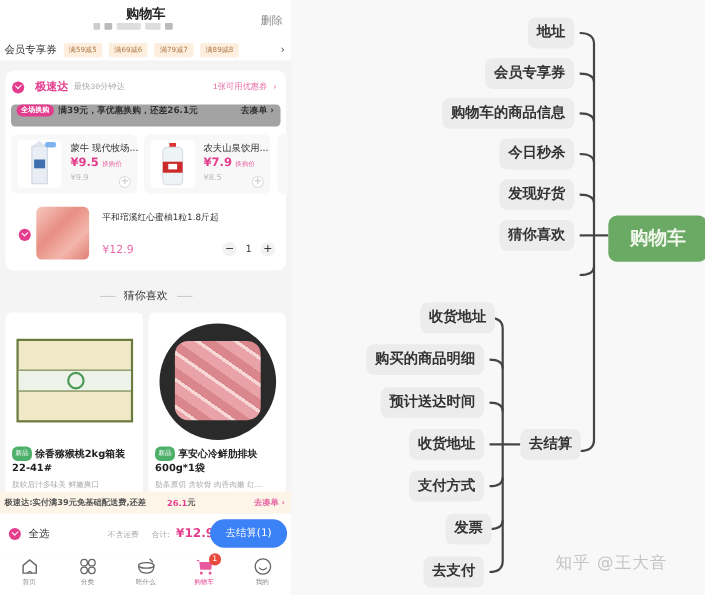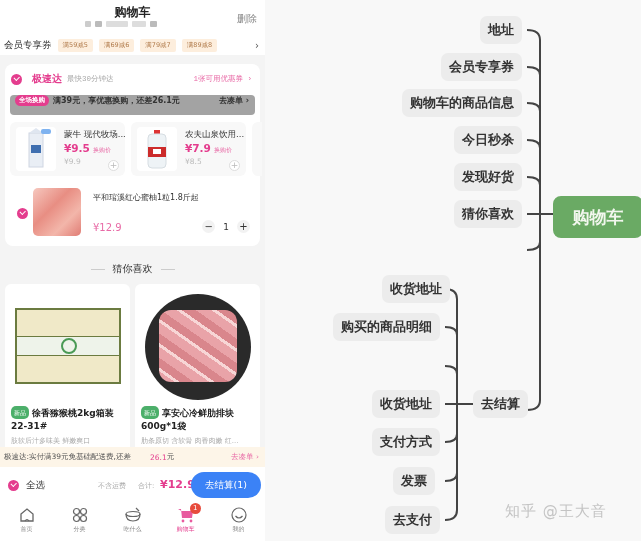--- a/index.html
+++ b/index.html
@@ -55,21 +55,21 @@
   .g1 { left: 5px; } .g2 { left: 135px; }
   .gimg1 { position: absolute; left: 10px; top: 24px; width: 106px; height: 76px; background: #f0e9c8; border: 2px solid #6b7b40; }
   .gimg1 .band { position: absolute; left: 0; top: 26px; width: 102px; height: 20px; background: #eef3ea; border-top: 1px solid #6b7b40; border-bottom: 1px solid #6b7b40; }
   .gimg1 .seal { position: absolute; left: 44px; top: 28px; width: 16px; height: 16px; border-radius: 50%; border: 2px solid #4a9a55; }
   .gimg2 { position: absolute; left: 10px; top: 10px; width: 106px; height: 106px; border-radius: 50%; background: #2a2a2a; }
   .gimg2 .meat { position: absolute; left: 14px; top: 16px; width: 78px; height: 72px; border-radius: 12px; background: repeating-linear-gradient(35deg,#e9a3a8 0 9px,#f7d6d6 9px 12px,#d9868c 12px 20px); }
   .gname { position: absolute; left: 6px; top: 122px; width: 116px; font-size: 9px; font-weight: bold; color: #222; line-height: 13px; }
   .gbadge { display: inline-block; font-size: 6px; font-weight: normal; color: #fff; background: #4caf6a; border-radius: 5px; padding: 0 3px; margin-right: 3px; vertical-align: 1px; }
   .gsub { position: absolute; left: 6px; top: 152px; font-size: 7px; color: #aaa; white-space: nowrap; overflow: hidden; width: 118px; }
 
-  .notice { position: absolute; left: 0; top: 447px; width: 265px; height: 20px; background: #fdf5e8; font-size: 7.5px; color: #555; display: flex; align-items: center; padding-left: 4px; }
+  .notice { position: absolute; left: 0; top: 447px; width: 265px; height: 20px; background: #fdf5e8; font-size: 7.5px; color: #555; display: flex; align-items: center; padding-left: 4px; font-weight: bold; }
   .notice .hl { color: #e43d8e; padding-left: 19px; }
   .notice-go { position: absolute; right: 6px; color: #e86aa6; }
 
   .checkout { position: absolute; left: 0; top: 467px; width: 265px; height: 36px; background: #fff; }
   .checkout .chk { position: absolute; left: 8px; top: 13px; }
   .sel-all { position: absolute; left: 26px; top: 12px; font-size: 9.5px; color: #333; }
   .no-ship { position: absolute; left: 98px; top: 14px; font-size: 7px; color: #aaa; }
   .total-lbl { position: absolute; left: 138px; top: 14px; font-size: 7px; color: #aaa; }
   .total-val { position: absolute; left: 160px; top: 11px; font-size: 11px; font-weight: bold; color: #e43d8e; }
   .pay-btn { position: absolute; left: 191px; top: 5px; width: 70px; height: 26px; border-radius: 13px; background: #3b82f6; color: #fff; font-size: 9.5px; text-align: center; line-height: 26px; }
@@ -172,21 +172,21 @@
       </div>
     </div>
 
     <div class="guess-title">猜你喜欢</div>
 
     <div class="gcard g1">
       <div class="gimg1">
           <div class="band"></div>
           <div class="seal"></div>
         </div>
-      <div class="gname"><span class="gbadge">新品</span><span>徐香猕猴桃2kg箱装22-31#</span></div>
+      <div class="gname"><span class="gbadge">新品</span><span>徐香猕猴桃2kg箱装22-41#</span></div>
       <div class="gsub">肢软后汁多味美 鲜嫩爽口</div>
     </div>
     <div class="gcard g2">
       <div class="gimg2">
           <div class="meat"></div>
         </div>
       <div class="gname"><span class="gbadge">新品</span><span>享安心冷鲜肋排块600g*1袋</span></div>
       <div class="gsub">肋条原切 含软骨 肉香肉嫩 红...</div>
     </div>
 
@@ -277,20 +277,21 @@
     <div class="node" style="right:119px;top:53px">会员专享券</div>
     <div class="node" style="right:119px;top:89px">购物车的商品信息</div>
     <div class="node" style="right:119px;top:126px">今日秒杀</div>
     <div class="node" style="right:119px;top:163px">发现好货</div>
     <div class="node" style="right:119px;top:200px">猜你喜欢</div>
 
     <div class="node" style="left:208px;top:390px">去结算</div>
 
     <div class="node" style="right:191px;top:275px">收货地址</div>
     <div class="node" style="right:201px;top:313px">购买的商品明细</div>
+    <div class="node" style="right:201px;top:352px">预计送达时间</div>
     <div class="node" style="right:201px;top:390px">收货地址</div>
     <div class="node" style="right:201px;top:428px">支付方式</div>
-    <div class="node" style="right:206px;top:467px">发票</div>
+    <div class="node" style="right:194px;top:467px">发票</div>
     <div class="node" style="right:201px;top:506px">去支付</div>
 
     <div class="watermark">知乎 @王大音</div>
   </div>
 </div>
 
 </body></html>

